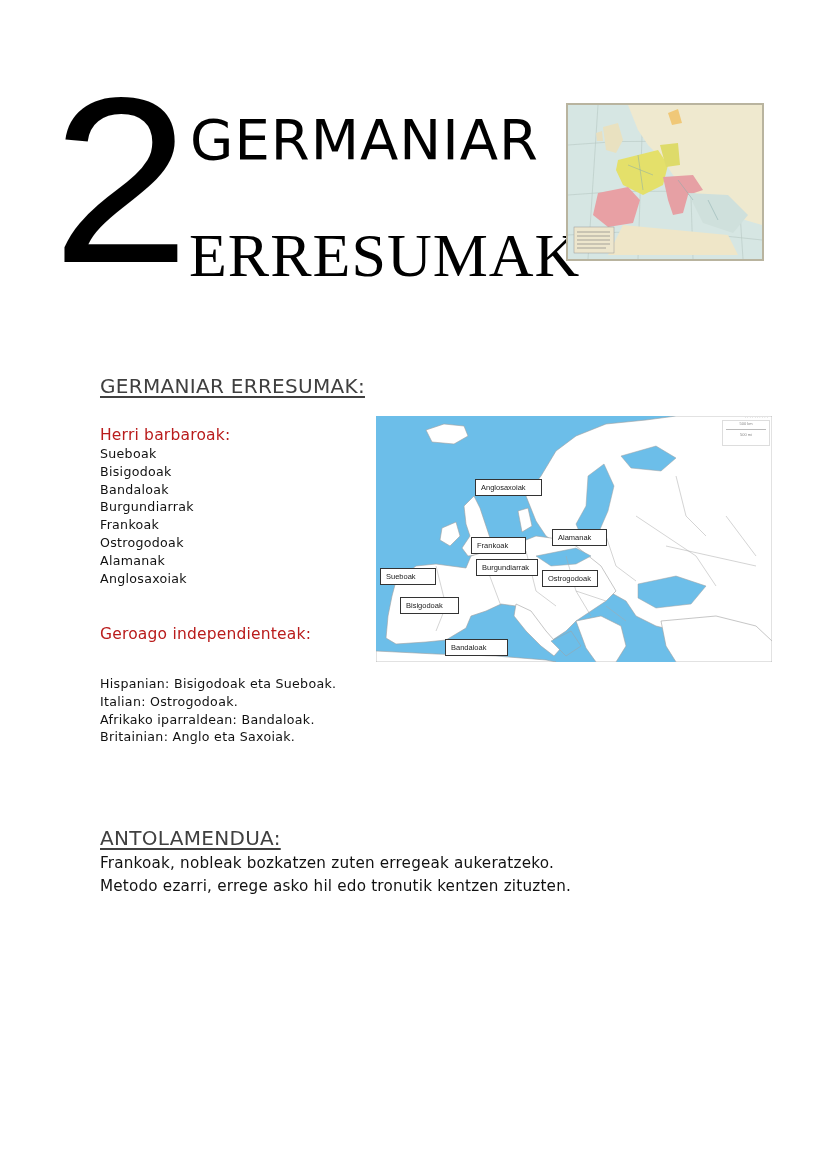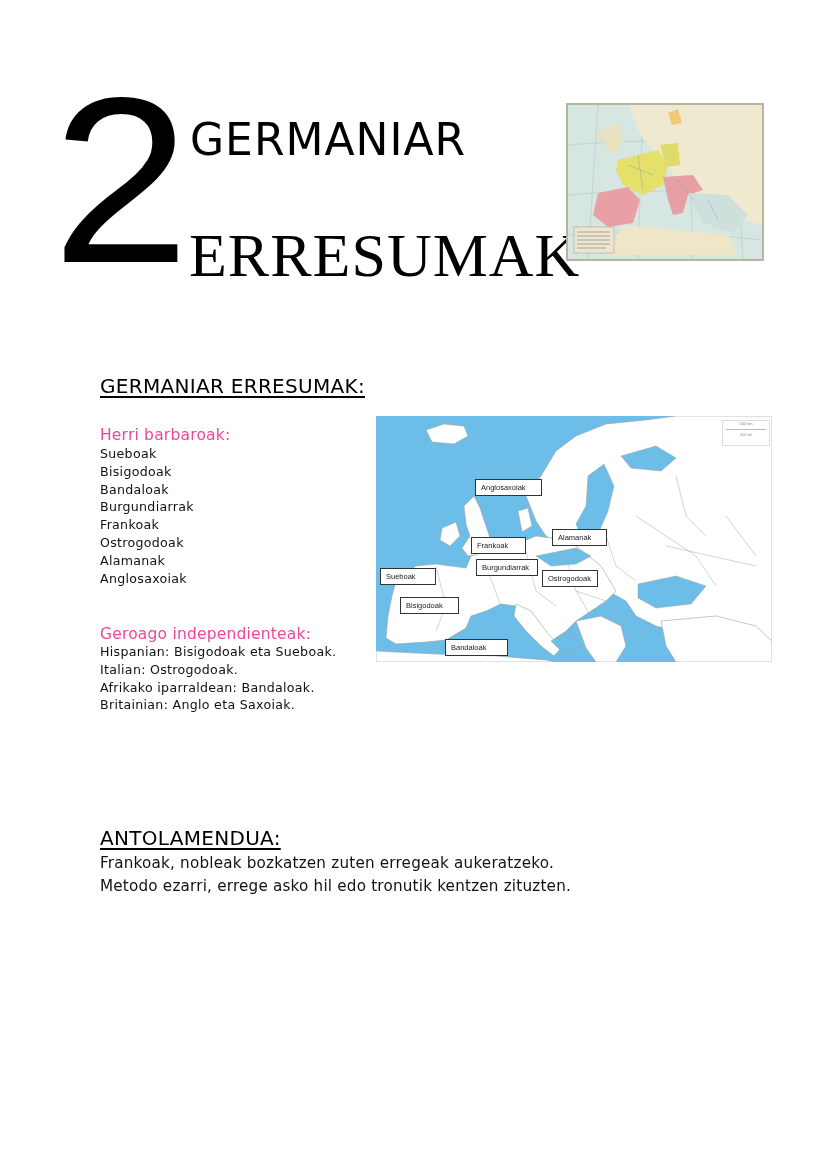--- a/index.html
+++ b/index.html
@@ -1,23 +1,23 @@
 <!DOCTYPE html>
 <html><head>
 <meta charset="utf-8">
 <style>
   html, body { margin:0; padding:0; }
   body { width:828px; height:1169px; background:#ffffff; position:relative; overflow:hidden; color:#111; font-family:"DejaVu Sans", sans-serif; }
   .abs { position:absolute; }
   .big-num { left:52px; top:62px; font-family:"Liberation Sans", sans-serif; font-size:236px; line-height:236px; color:#000; letter-spacing:-4px; transform:scaleX(1.05); transform-origin:left top; }
-  .title-1 { left:190px; top:112px; font-family:"DejaVu Sans", sans-serif; font-size:44px; line-height:56px; font-weight:500; color:#000; letter-spacing:1px; }
+  .title-1 { left:190px; top:112px; font-family:"DejaVu Sans", sans-serif; font-size:56px; line-height:56px; font-weight:500; color:#000; letter-spacing:1px; }
   .title-2 { left:189px; top:222px; font-family:"Liberation Serif", serif; font-size:62px; line-height:66px; color:#000; letter-spacing:1px; }
   .hist-map { left:566px; top:103px; width:198px; height:158px; border:2px solid #b9b49f; background:#e9e8d6; overflow:hidden; box-sizing:border-box; }
-  .section-title { font-family:"DejaVu Sans", sans-serif; font-size:20px; line-height:24px; text-decoration:underline; text-underline-offset:3px; color:#000000; letter-spacing:0.3px; }
-  .sub-head { font-size:15.5px; line-height:20px; color:#ec4899; letter-spacing:0.2px; }
+  .section-title { font-family:"DejaVu Sans", sans-serif; font-size:20px; line-height:24px; text-decoration:underline; text-underline-offset:3px; color:#404040; letter-spacing:0.3px; }
+  .sub-head { font-size:15.5px; line-height:20px; color:#b91c1c; letter-spacing:0.2px; }
   .list-item { font-size:12.6px; line-height:17.8px; color:#111; letter-spacing:0.3px; }
   .body-line { font-size:15.2px; line-height:22.5px; color:#111; letter-spacing:0.2px; }
   .europe-map { left:376px; top:416px; width:396px; height:246px; background:#6cbee9; overflow:hidden; }
   .map-label { position:absolute; background:#fff; border:1.2px solid #333; font-family:"Liberation Sans", sans-serif; font-size:7.5px; line-height:15px; padding-left:5px; box-sizing:border-box; color:#222; height:17px; white-space:nowrap; }
   .legend-box { position:absolute; right:2px; top:4px; width:46px; height:24px; background:#fff; border:1px solid #ddd; font-family:"Liberation Sans", sans-serif; font-size:4px; line-height:6px; color:#888; text-align:center; }
   .legend-cap { position:absolute; right:4px; top:-1px; font-family:"Liberation Sans", sans-serif; font-size:4px; color:#999; }
 </style>
 </head>
 <body>
 
@@ -62,21 +62,21 @@
   <div class="list-item">Bisigodoak</div>
   <div class="list-item">Bandaloak</div>
   <div class="list-item">Burgundiarrak</div>
   <div class="list-item">Frankoak</div>
   <div class="list-item">Ostrogodoak</div>
   <div class="list-item">Alamanak</div>
   <div class="list-item">Anglosaxoiak</div>
 </div>
 
 <div class="abs sub-head" style="left:100px; top:624px;">Geroago independienteak:</div>
-<div class="abs" style="left:100px; top:643px;">
+<div class="abs" style="left:100px; top:675px;">
   <div class="list-item">Hispanian: Bisigodoak eta Sueboak.</div>
   <div class="list-item">Italian: Ostrogodoak.</div>
   <div class="list-item">Afrikako iparraldean: Bandaloak.</div>
   <div class="list-item">Britainian: Anglo eta Saxoiak.</div>
 </div>
 
 <div class="abs europe-map">
   <svg width="396" height="246" viewBox="0 0 396 246" style="position:absolute;left:0;top:0;">
     <rect width="396" height="246" fill="#6cbee9"></rect>
     <g fill="#ffffff" stroke="#a0a0a0" stroke-width="0.6">

